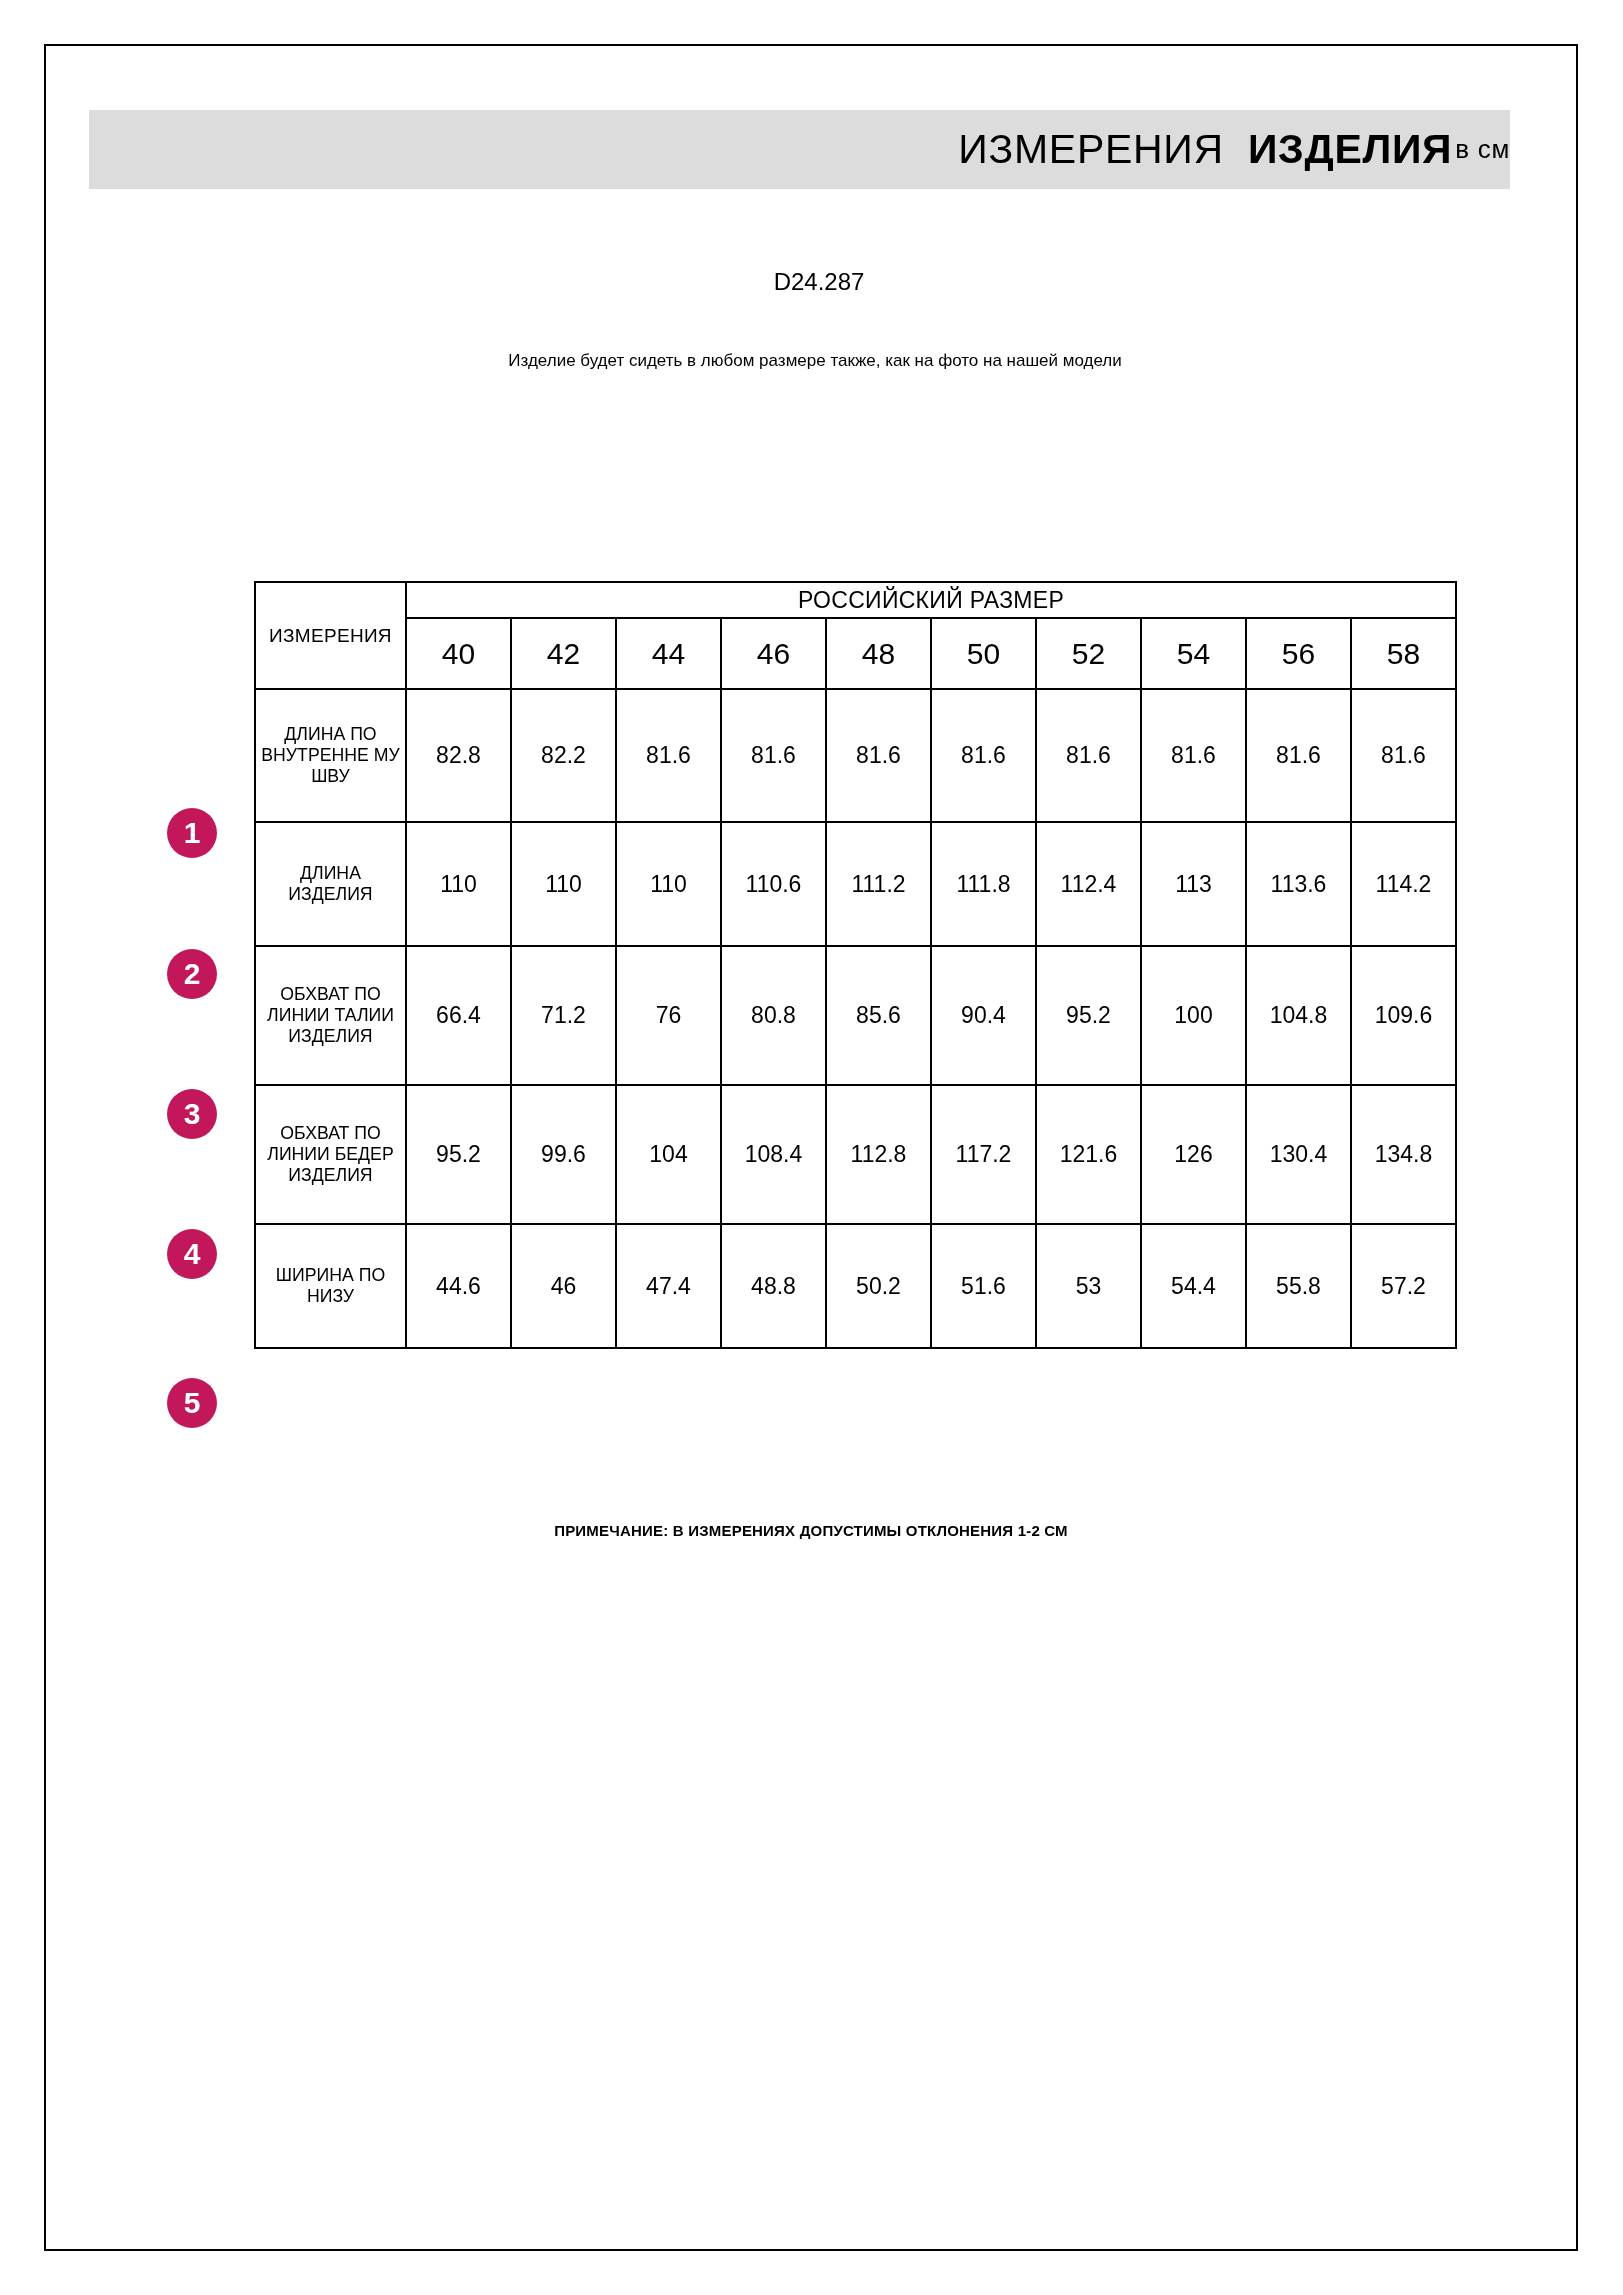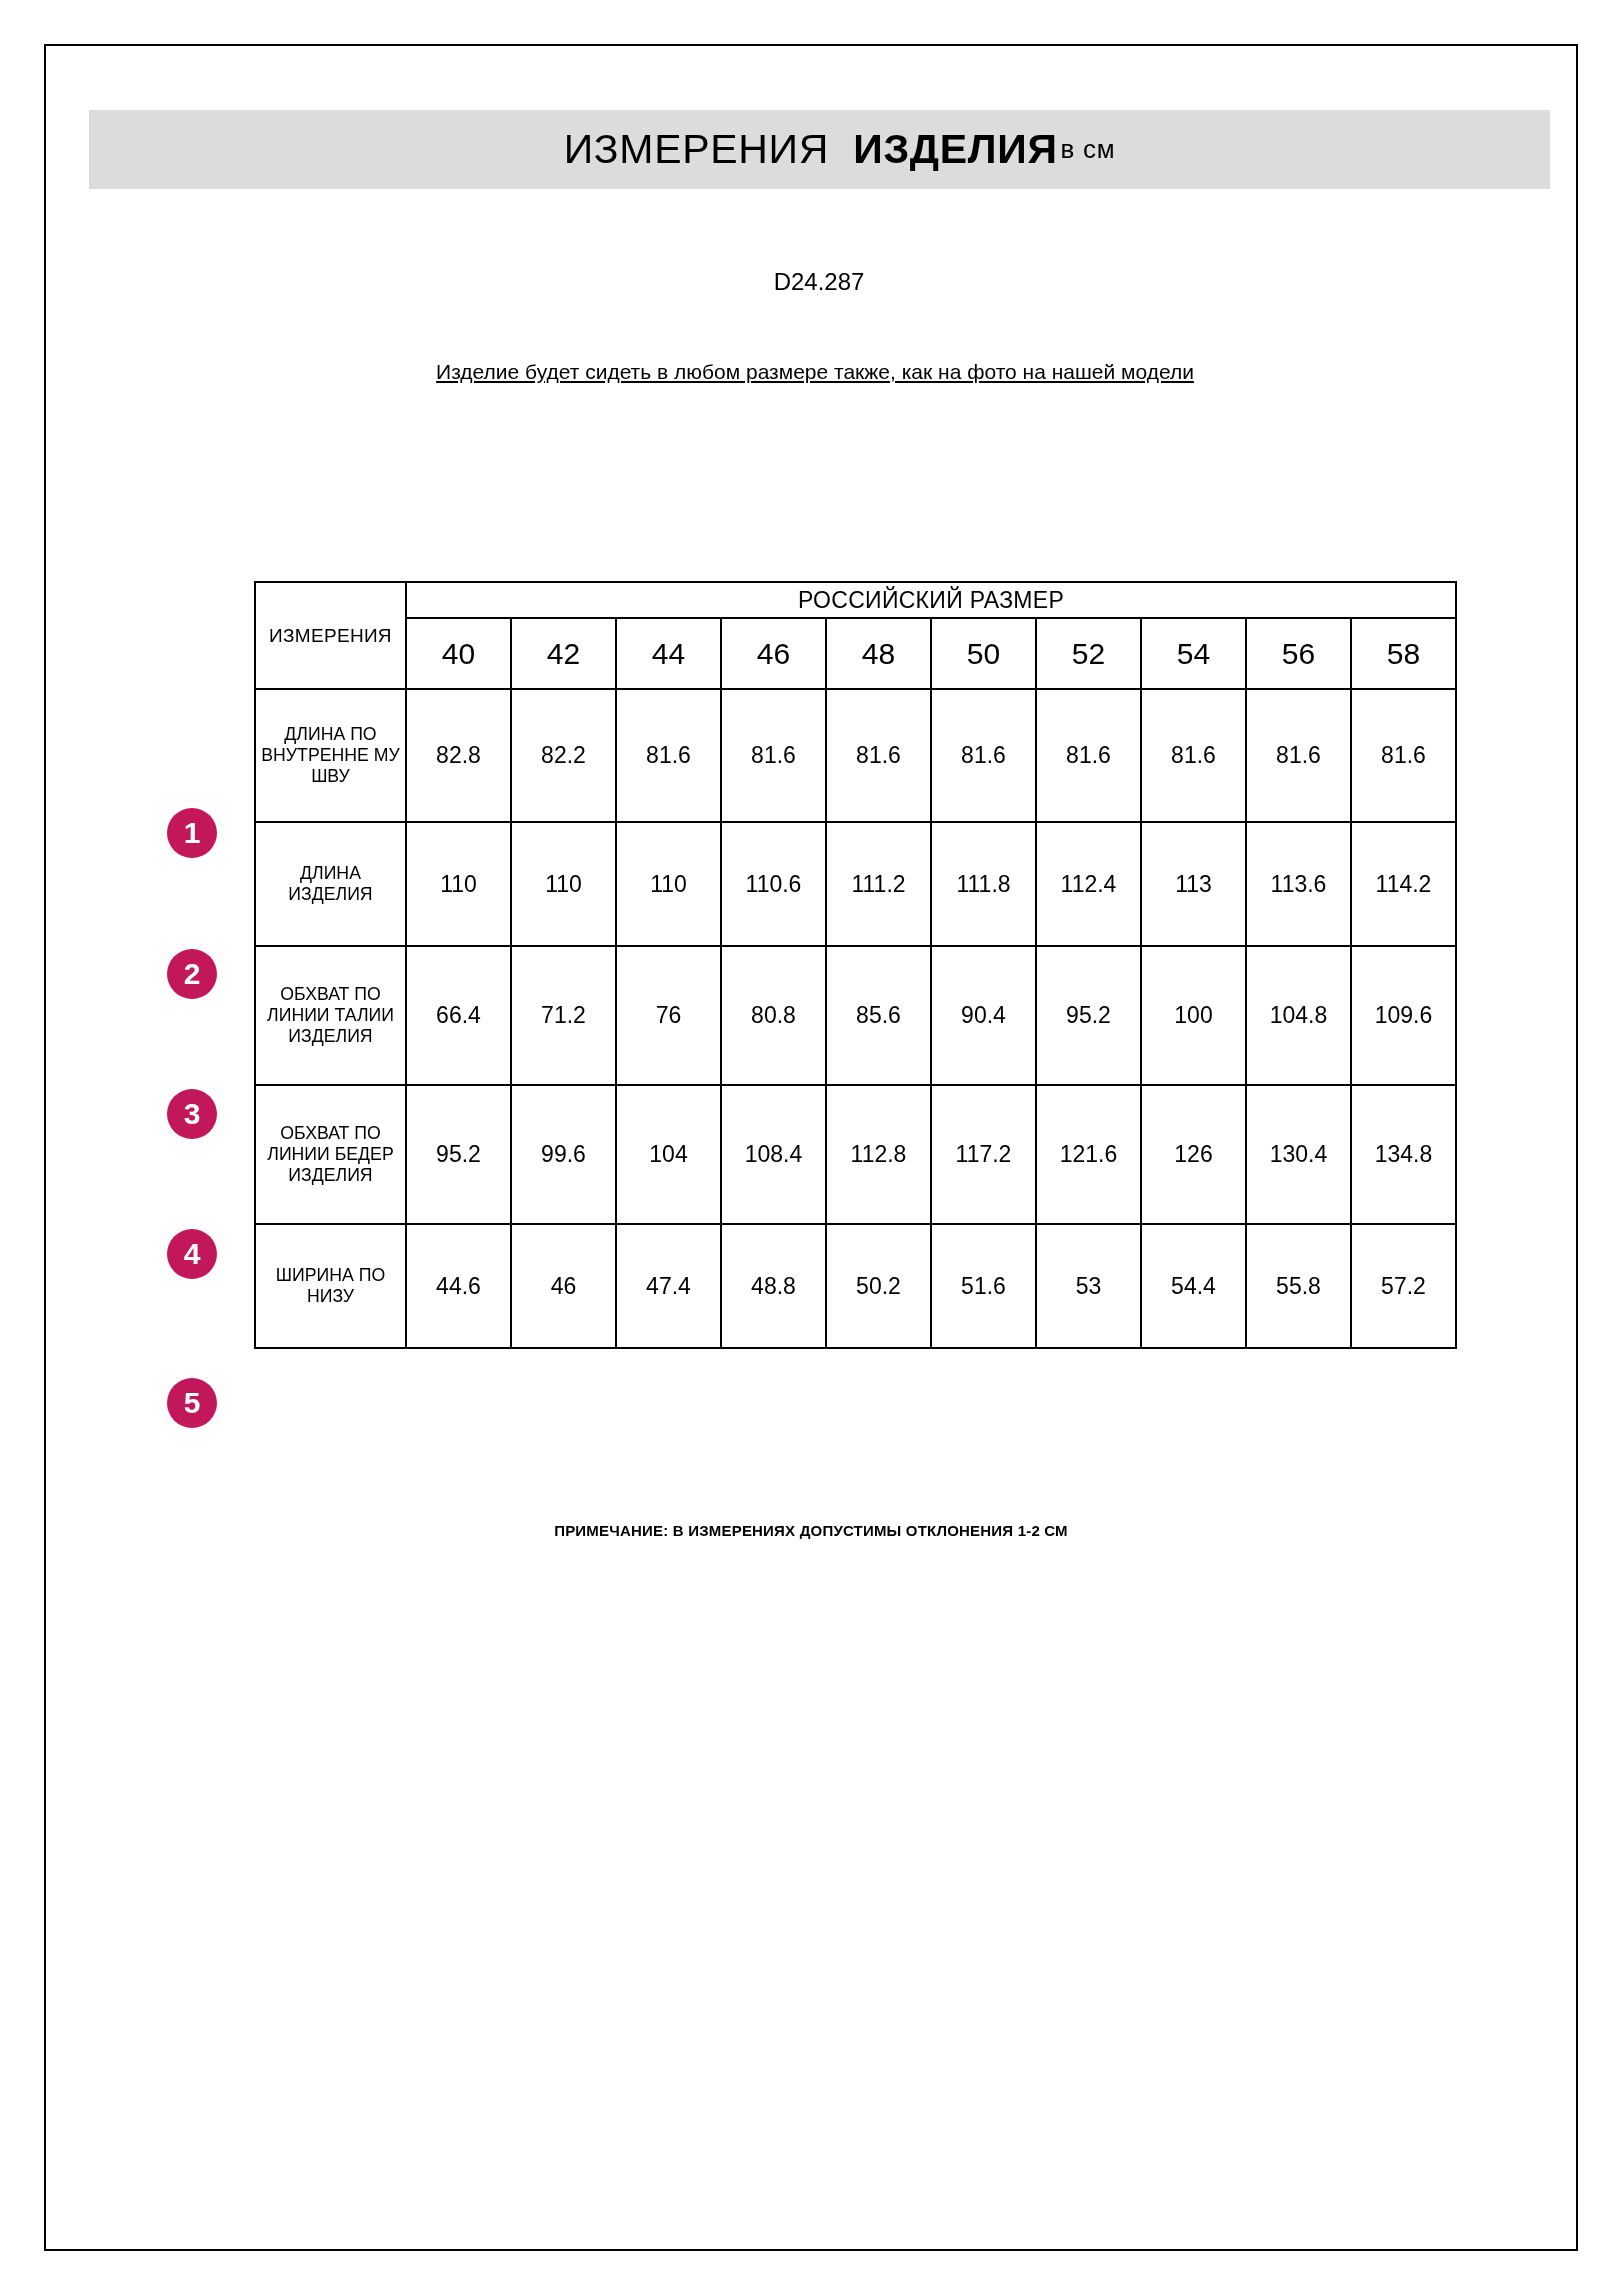--- a/index.html
+++ b/index.html
@@ -32,22 +32,21 @@
   }
   .title-band {
     position: absolute;
     left: 43px;
     top: 64px;
     width: 1421px;
     height: 79px;
     background: #dcdcdc;
     display: flex;
     align-items: center;
-    justify-content: center;
-    padding-left: 40px;
+    justify-content: flex-end;
   }
   .title-main {
     font-size: 41px;
     letter-spacing: 0.7px;
     white-space: pre;
   }
   .title-main .bold {
     font-weight: bold;
   }
   .title-unit {
@@ -59,26 +58,25 @@
     position: absolute;
     left: 8px;
     top: 222px;
     width: 100%;
     text-align: center;
     font-size: 24px;
   }
   .subtitle {
     position: absolute;
     left: 203px;
-    top: 312px;
+    top: 304px;
     width: 1132px;
     text-align: center;
-    font-size: 21px;
+    font-size: 17px;
     line-height: 1.3;
-    text-decoration: underline;
   }
   
   table.size-table {
     position: absolute;
     left: 208px;
     top: 535px;
     border-collapse: collapse;
     table-layout: fixed;
   }
   table.size-table td, table.size-table th {

